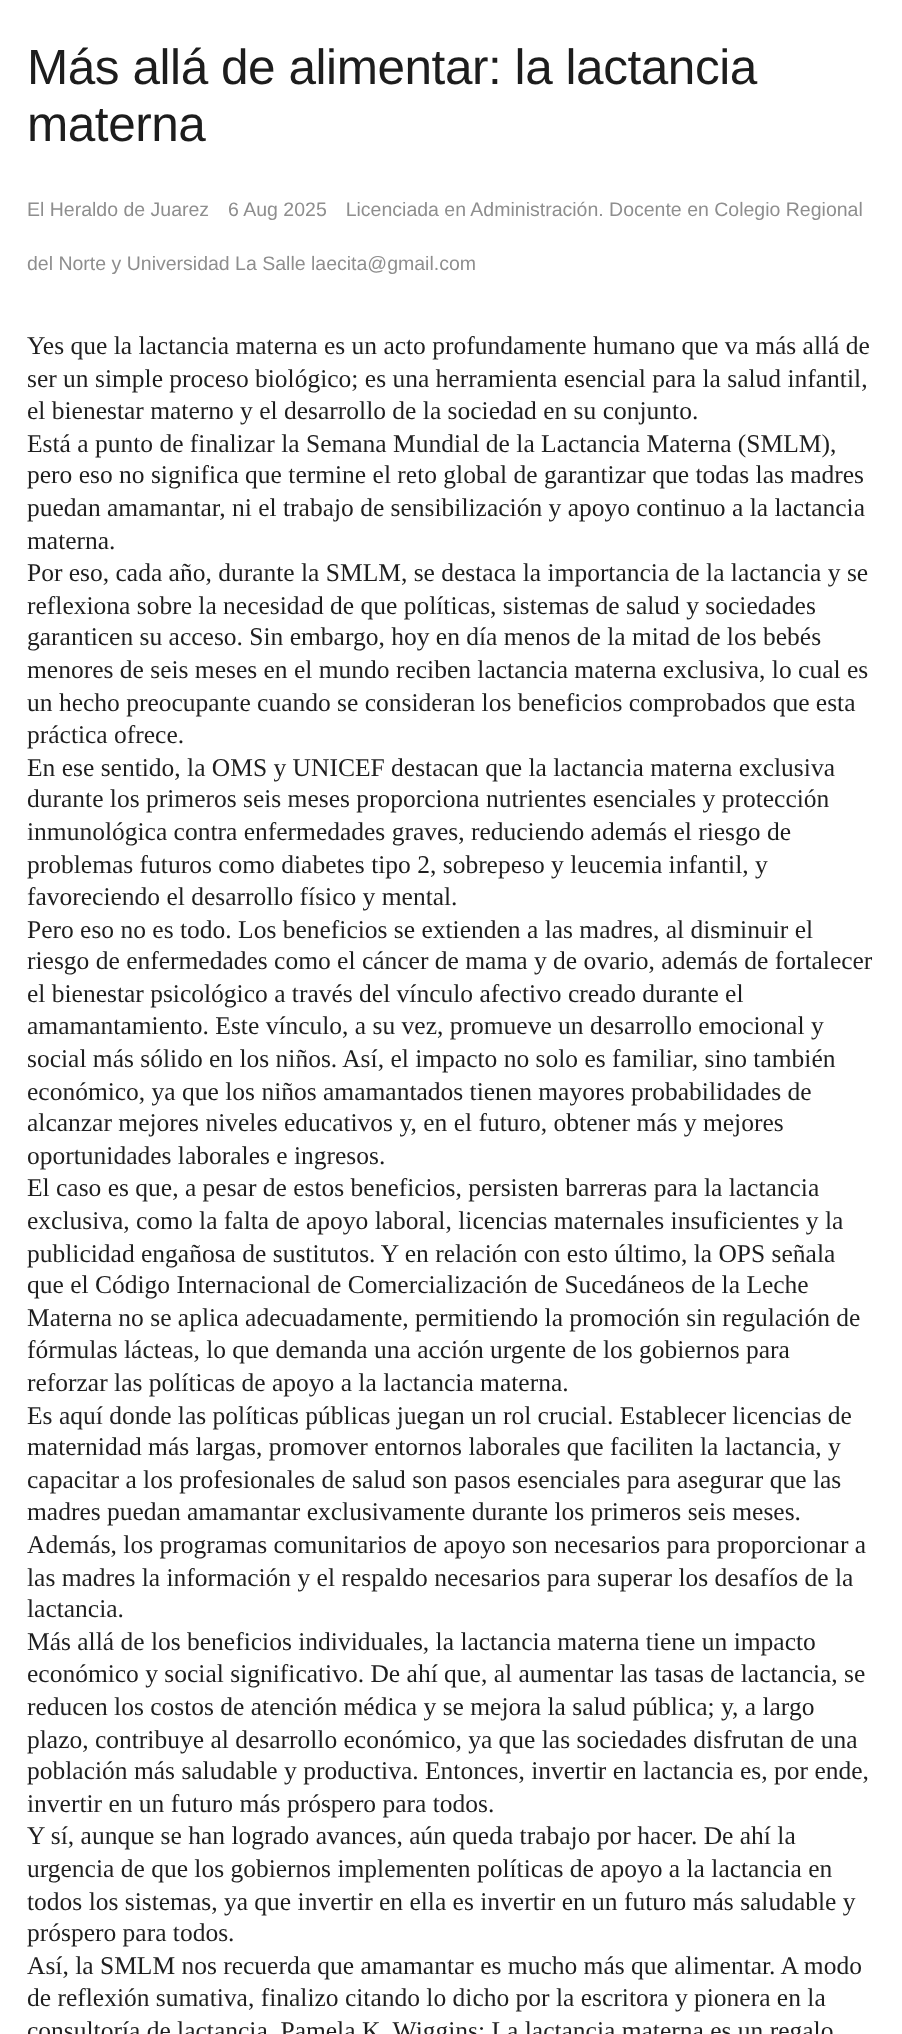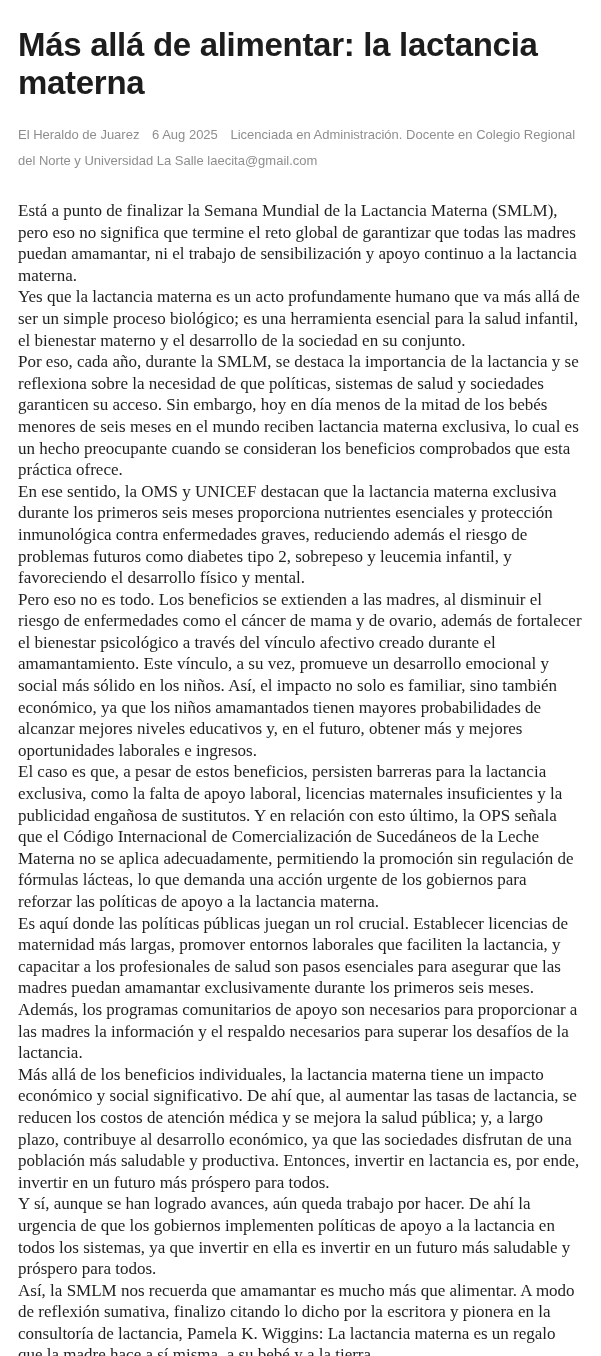--- a/index.html
+++ b/index.html
@@ -8,31 +8,31 @@
     font-family: "Liberation Sans", sans-serif;
   }
   .page {
     width: 601px;
     min-height: 1356px;
     background: #ffffff;
     padding: 26px 18px 0 18px;
   }
   .headline {
     font-family: "Liberation Sans", sans-serif;
-    font-weight: 700;
+    font-weight: 400;
     font-size: 33px;
     line-height: 38px;
     letter-spacing: -0.3px;
     color: #1d1d1d;
     margin: 0 0 20px 0;
   }
   .byline {
     font-family: "Liberation Sans", sans-serif;
     font-size: 13px;
-    line-height: 26px;
+    line-height: 36px;
     color: #8e8e8e;
     margin: 0 0 26px 0;
   }
   .byline span { margin-right: 9px; }
   .byline span:last-child { margin-right: 0; }
   .article p {
     font-family: "Liberation Serif", "DejaVu Serif", serif;
     font-size: 17px;
     line-height: 21.6px;
     color: #1f1f1f;
@@ -47,22 +47,22 @@
 
   <h1 class="headline">Más allá de alimentar: la lactancia materna</h1>
 
   <div class="byline">
     <span>El Heraldo de Juarez</span>
     <span>6 Aug 2025</span>
     <span>Licenciada en Administración. Docente en Colegio Regional del Norte y Universidad La Salle laecita@gmail.com</span>
   </div>
 
   <div class="article">
+    <p>Yes que la lactancia materna es un acto profundamente humano que va más allá de ser un simple proceso biológico; es una herramienta esencial para la salud infantil, el bienestar materno y el desarrollo de la sociedad en su conjunto.</p>
     <p>Está a punto de finalizar la Semana Mundial de la Lactancia Materna (SMLM), pero eso no significa que termine el reto global de garantizar que todas las madres puedan amamantar, ni el trabajo de sensibilización y apoyo continuo a la lactancia materna.</p>
-    <p>Yes que la lactancia materna es un acto profundamente humano que va más allá de ser un simple proceso biológico; es una herramienta esencial para la salud infantil, el bienestar materno y el desarrollo de la sociedad en su conjunto.</p>
     <p>Por eso, cada año, durante la SMLM, se destaca la importancia de la lactancia y se reflexiona sobre la necesidad de que políticas, sistemas de salud y sociedades garanticen su acceso. Sin embargo, hoy en día menos de la mitad de los bebés menores de seis meses en el mundo reciben lactancia materna exclusiva, lo cual es un hecho preocupante cuando se consideran los beneficios comprobados que esta práctica ofrece.</p>
     <p>En ese sentido, la OMS y UNICEF destacan que la lactancia materna exclusiva durante los primeros seis meses proporciona nutrientes esenciales y protección inmunológica contra enfermedades graves, reduciendo además el riesgo de problemas futuros como diabetes tipo 2, sobrepeso y leucemia infantil, y favoreciendo el desarrollo físico y mental.</p>
     <p>Pero eso no es todo. Los beneficios se extienden a las madres, al disminuir el riesgo de enfermedades como el cáncer de mama y de ovario, además de fortalecer el bienestar psicológico a través del vínculo afectivo creado durante el amamantamiento. Este vínculo, a su vez, promueve un desarrollo emocional y social más sólido en los niños. Así, el impacto no solo es familiar, sino también económico, ya que los niños amamantados tienen mayores probabilidades de alcanzar mejores niveles educativos y, en el futuro, obtener más y mejores oportunidades laborales e ingresos.</p>
     <p>El caso es que, a pesar de estos beneficios, persisten barreras para la lactancia exclusiva, como la falta de apoyo laboral, licencias maternales insuficientes y la publicidad engañosa de sustitutos. Y en relación con esto último, la OPS señala que el Código Internacional de Comercialización de Sucedáneos de la Leche Materna no se aplica adecuadamente, permitiendo la promoción sin regulación de fórmulas lácteas, lo que demanda una acción urgente de los gobiernos para reforzar las políticas de apoyo a la lactancia materna.</p>
     <p>Es aquí donde las políticas públicas juegan un rol crucial. Establecer licencias de maternidad más largas, promover entornos laborales que faciliten la lactancia, y capacitar a los profesionales de salud son pasos esenciales para asegurar que las madres puedan amamantar exclusivamente durante los primeros seis meses. Además, los programas comunitarios de apoyo son necesarios para proporcionar a las madres la información y el respaldo necesarios para superar los desafíos de la lactancia.</p>
     <p>Más allá de los beneficios individuales, la lactancia materna tiene un impacto económico y social significativo. De ahí que, al aumentar las tasas de lactancia, se reducen los costos de atención médica y se mejora la salud pública; y, a largo plazo, contribuye al desarrollo económico, ya que las sociedades disfrutan de una población más saludable y productiva. Entonces, invertir en lactancia es, por ende, invertir en un futuro más próspero para todos.</p>
     <p>Y sí, aunque se han logrado avances, aún queda trabajo por hacer. De ahí la urgencia de que los gobiernos implementen políticas de apoyo a la lactancia en todos los sistemas, ya que invertir en ella es invertir en un futuro más saludable y próspero para todos.</p>
     <p>Así, la SMLM nos recuerda que amamantar es mucho más que alimentar. A modo de reflexión sumativa, finalizo citando lo dicho por la escritora y pionera en la consultoría de lactancia, Pamela K. Wiggins: La lactancia materna es un regalo que la madre hace a sí misma, a su bebé y a la tierra.</p>
   </div>
 

